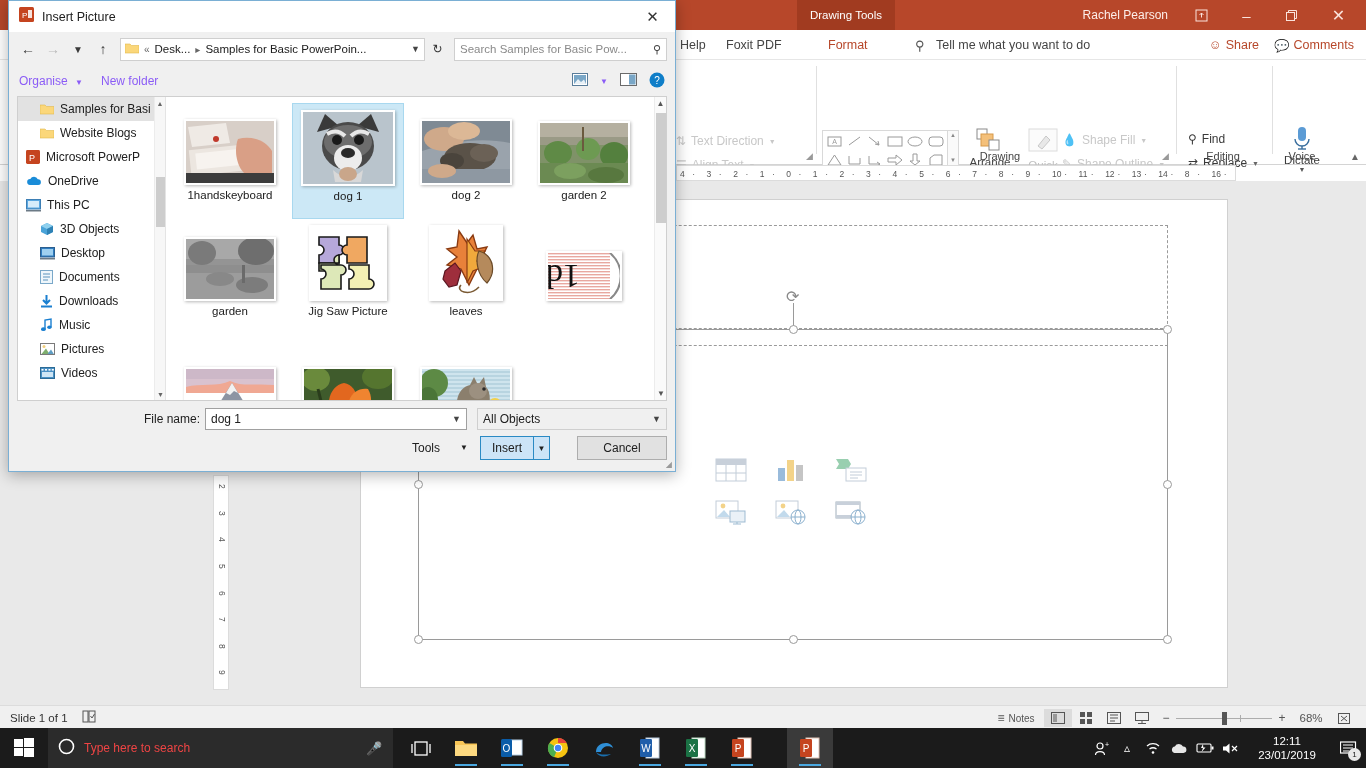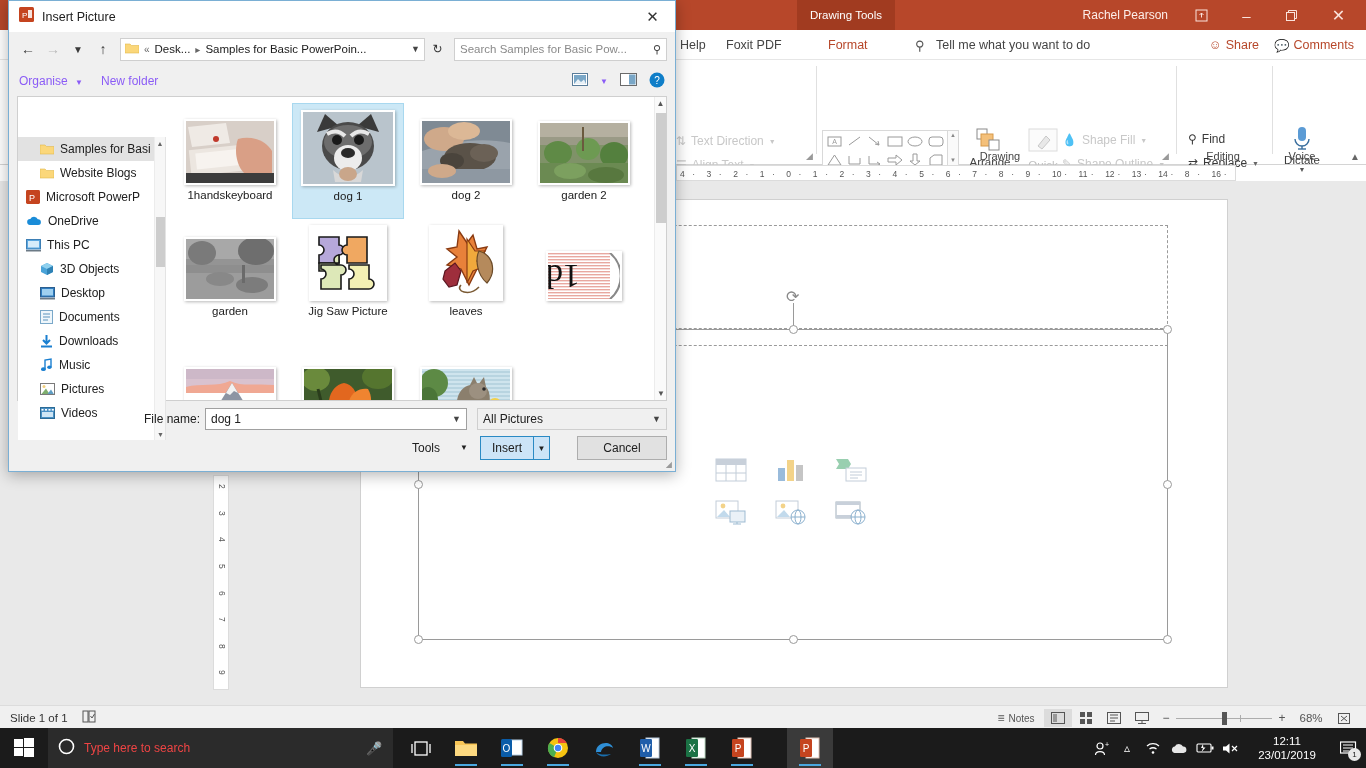--- a/index.html
+++ b/index.html
@@ -224,21 +224,21 @@
     font-size: 12px; color: #8b5cf6;
   }
   .cmd-right { margin-left: auto; display: flex; align-items: center; gap: 12px; }
 
   .dlg-body {
     position: absolute; left: 8px; top: 95px; width: 650px; height: 305px;
     background: #fff; border: 1px solid #cfcfcf; display: flex;
   }
   .navpane {
     width: 148px; height: 303px; background: #fff; position: relative;
-    overflow: hidden; border-right: 1px solid #e4e4e4; margin-top: 40px;
+    overflow: hidden; border-right: 1px solid #e4e4e4;
   }
   .nav-item {
     height: 24px; display: flex; align-items: center; gap: 6px;
     font-size: 12px; color: #202020; padding-left: 8px; white-space: nowrap;
   }
   .nav-item.selected { background: #e2e2e2; }
   .nav-item.indent { padding-left: 22px; }
   .npane-scroll {
     position: absolute; right: 0; top: 0; width: 11px; height: 303px;
     background: #f7f7f7; border-left: 1px solid #ececec;
@@ -1169,21 +1169,21 @@
       </div>
     </div>
 
     <div class="filename-row">
       <span class="fn-label">File name:</span>
       <div class="fn-input">
         <span>dog 1</span>
         <span class="fn-caret">▼</span>
       </div>
       <div class="filter-select">
-        <span>All Pictures</span>
+        <span>All Objects</span>
         <span class="fn-caret">▼</span>
       </div>
     </div>
 
     <div class="btn-row">
       <div class="tools-btn">
         <span>Tools</span>
         <span style="font-size:8px">▼</span>
       </div>
       <div class="insert-btn">

